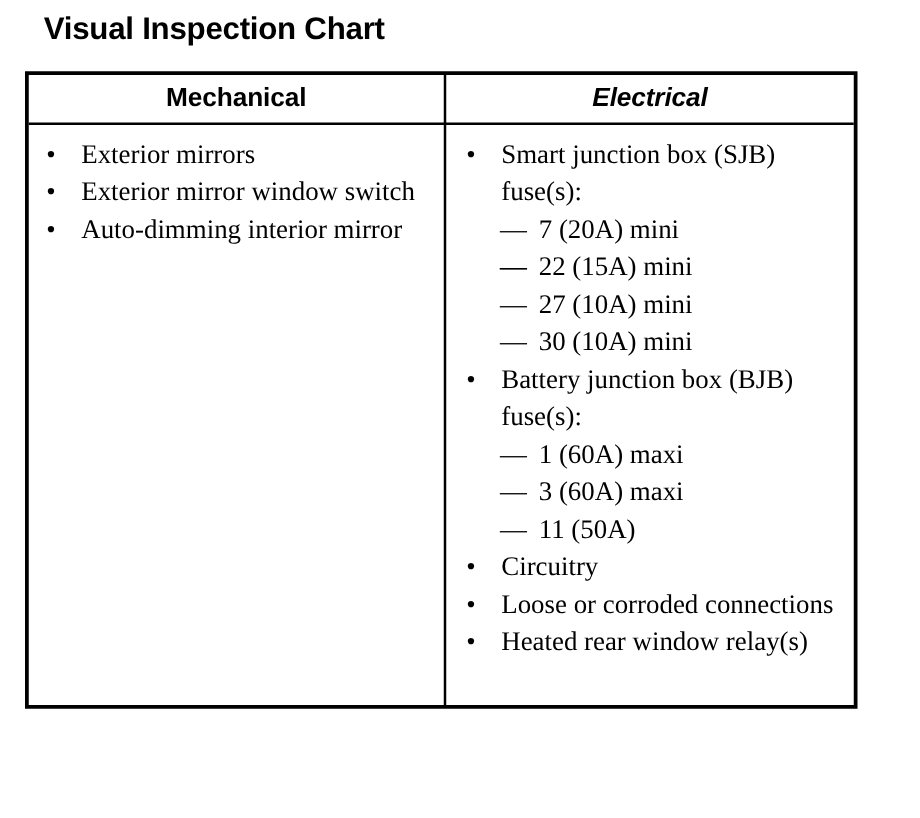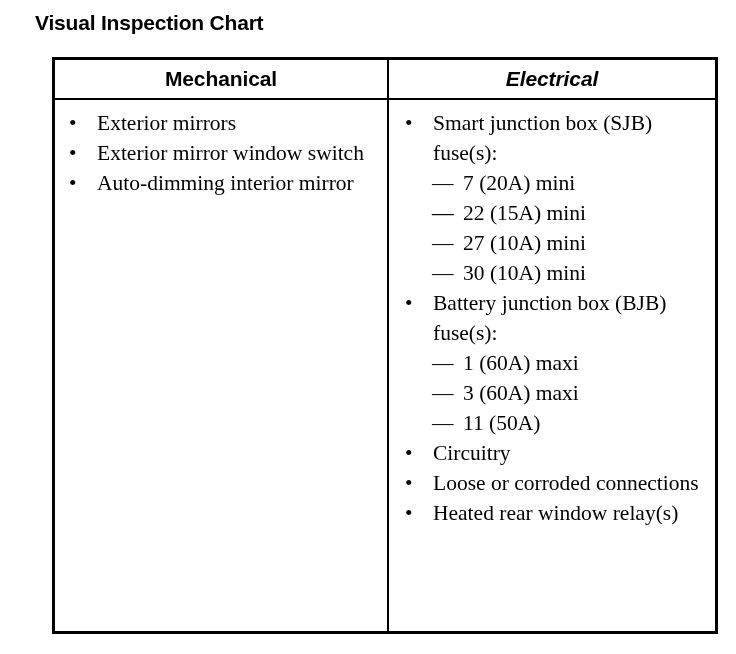--- a/index.html
+++ b/index.html
@@ -16,33 +16,33 @@
     overflow: hidden;
   }
 
   
   .page-title {
     position: absolute;
     left: 35px;
     top: 9px;
     font-family: "Liberation Sans", "DejaVu Sans", sans-serif;
     font-weight: bold;
-    font-size: 21px;
+    font-size: 25px;
     line-height: 28px;
     letter-spacing: -0.2px;
     white-space: nowrap;
   }
 
   
   .chart-table {
     position: absolute;
-    left: 52px;
+    left: 20px;
     top: 57px;
     width: 666px;       
-    height: 577px;      
+    height: 510px;      
     box-sizing: border-box;
     border: 3px solid #000000;
     background: #ffffff;
   }
 
   .table-inner {
     position: relative;
     width: 100%;
     height: 100%;
   }

